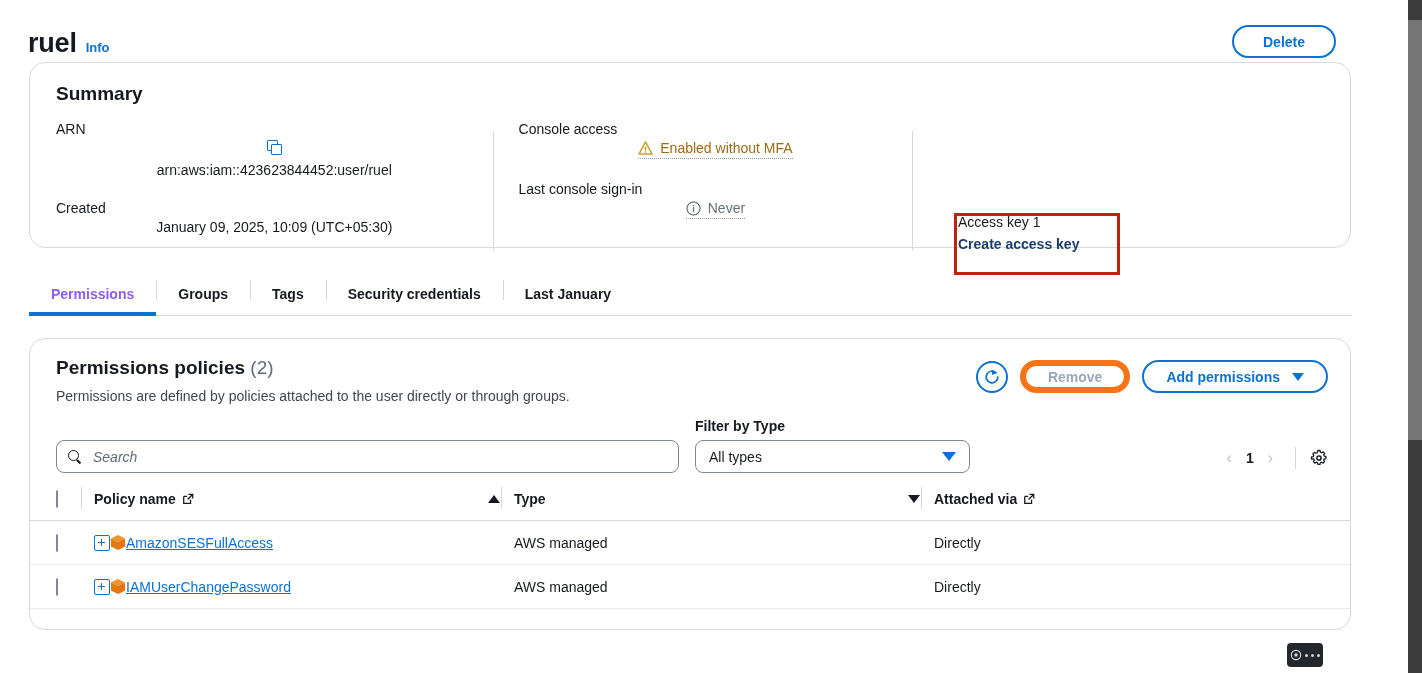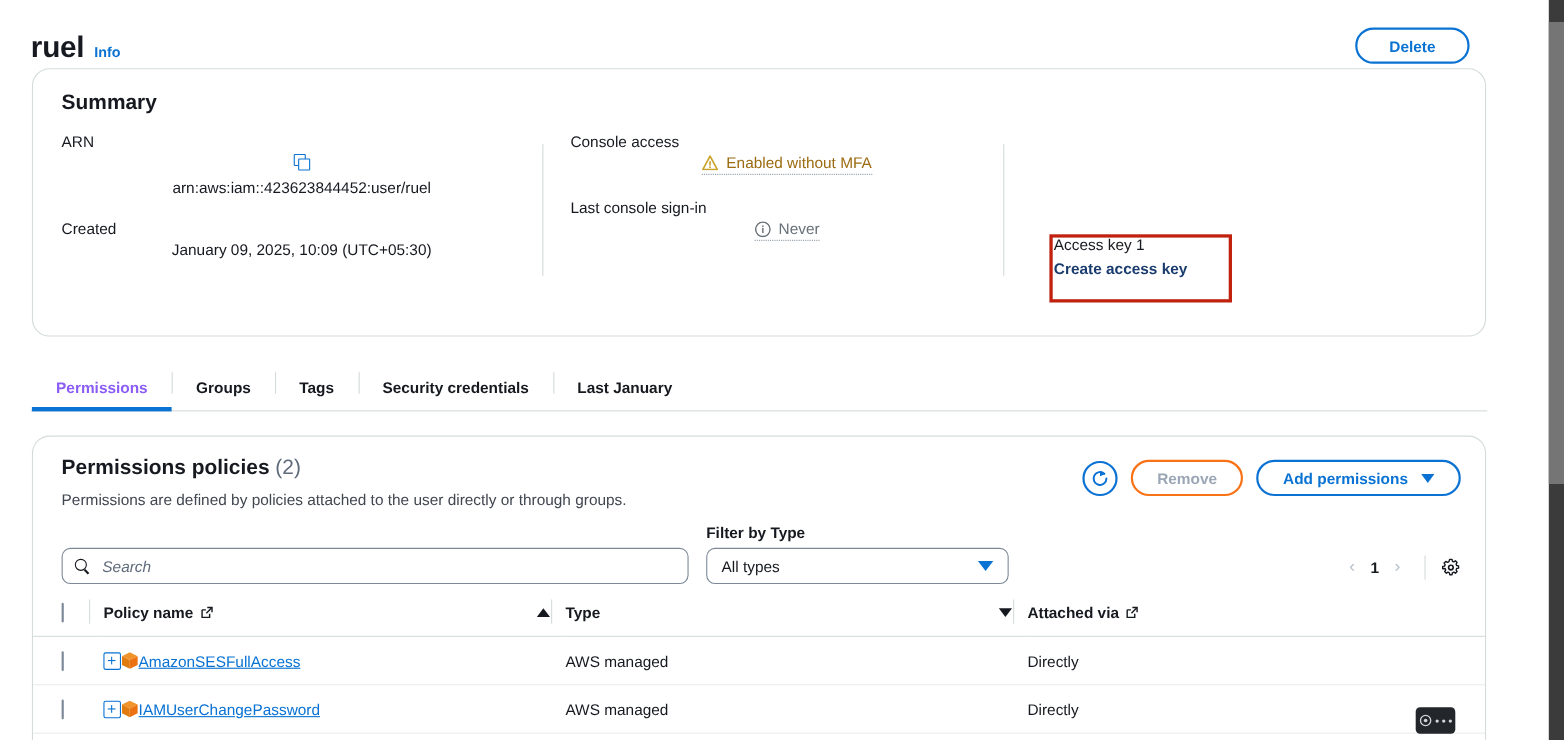--- a/index.html
+++ b/index.html
@@ -68,21 +68,21 @@
 
   
   .card {
     border: 1px solid #d5dbdb;
     border-radius: 16px;
     background: #ffffff;
     margin: 0 1px;
   }
 
   
-  .summary-card { margin-top: 6px; height: 244px; position: relative; }
+  .summary-card { margin-top: 6px; height: 186px; position: relative; }
   .summary-title {
     font-size: 19px;
     font-weight: bold;
     padding: 20px 0 0 26px;
     color: #16191f;
   }
   .summary-cols {
     display: flex;
     padding: 16px 0 0 0;
     position: relative;
@@ -266,21 +266,21 @@
     font-size: 14px;
     font-weight: bold;
     font-family: "Liberation Sans", sans-serif;
     background: #ffffff;
     display: flex;
     align-items: center;
     justify-content: center;
     cursor: pointer;
   }
   .btn-disabled {
-    border: 2px solid #f97316;
+    border: 6px solid #f97316;
     color: #9ba7b6;
     cursor: default;
   }
   .btn-primary-outline {
     border: 2px solid #0972d3;
     color: #0972d3;
     gap: 12px;
   }
   .caret-down {
     width: 0; height: 0;
@@ -289,21 +289,21 @@
     border-top: 8px solid #0972d3;
   }
 
   
   .filter-row {
     display: flex;
     align-items: flex-end;
     padding: 14px 22px 0 26px;
     position: relative;
   }
-  .search-wrap { width: 570px; }
+  .search-wrap { width: 623px; }
   .search-box {
     height: 33px;
     border: 1px solid #7d8998;
     border-radius: 8px;
     display: flex;
     align-items: center;
     padding: 0 11px;
     gap: 9px;
     background: #ffffff;
   }

